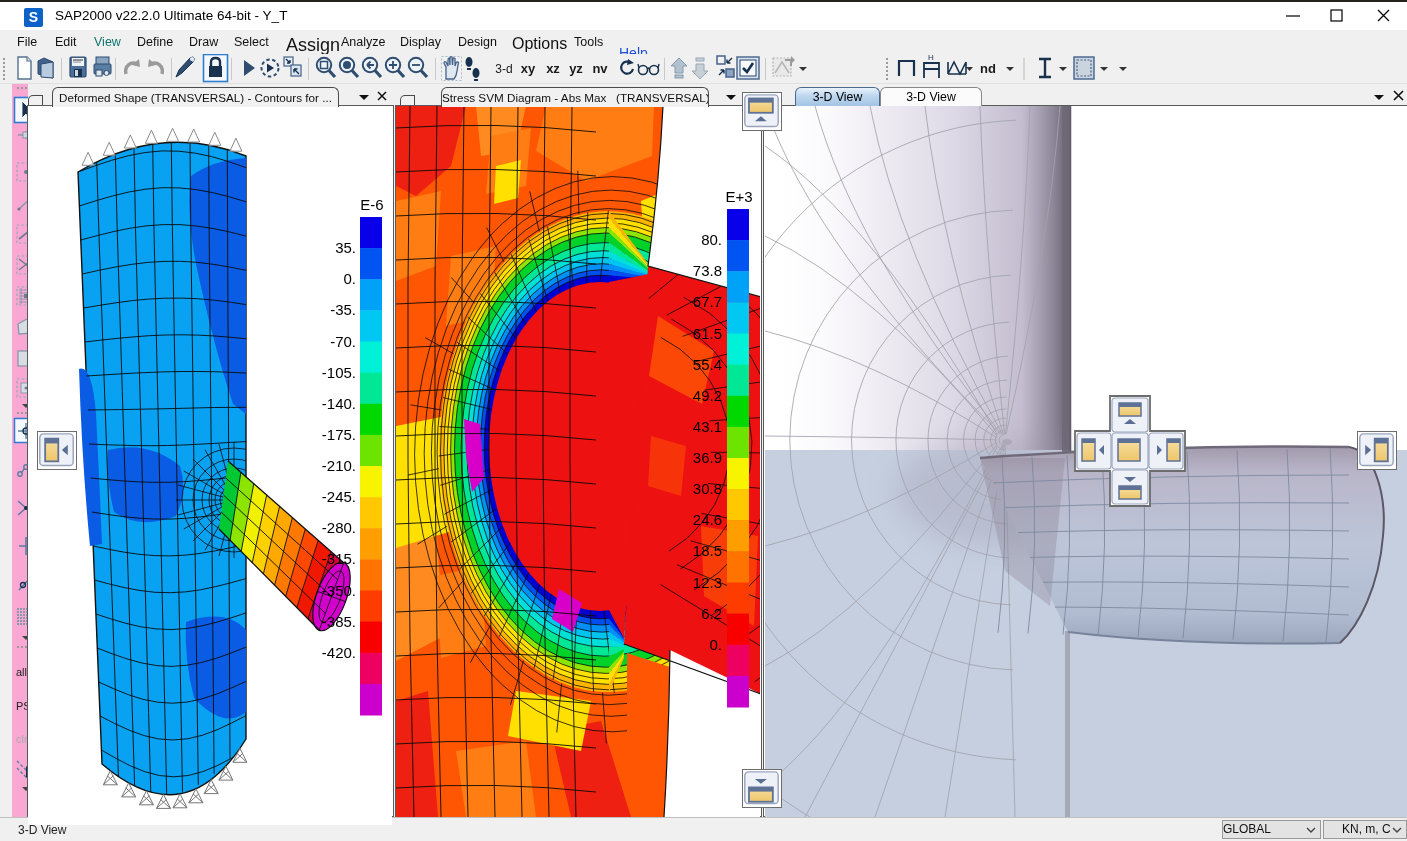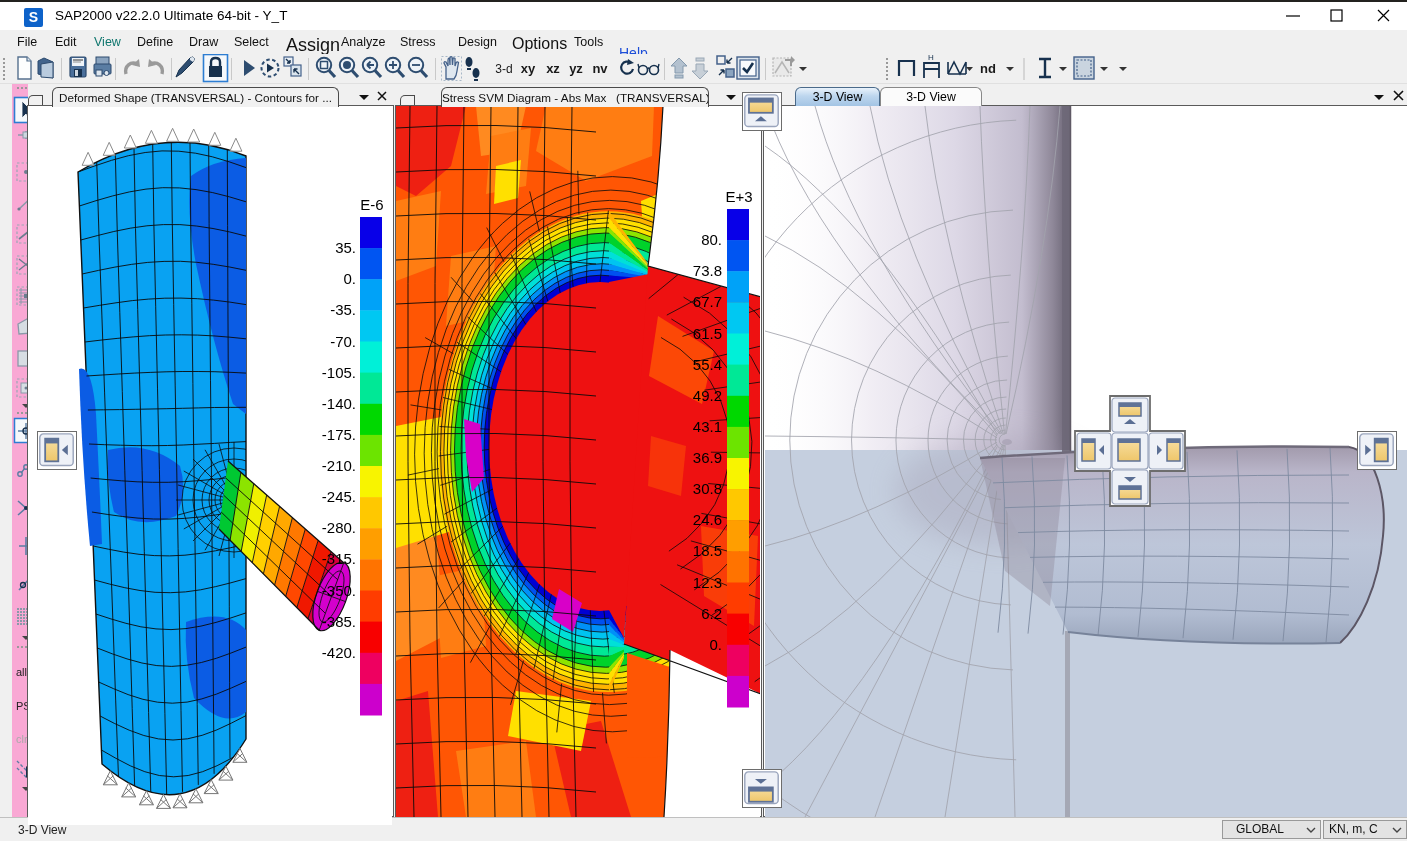--- a/index.html
+++ b/index.html
@@ -12,21 +12,21 @@
   </div>
 <div class="abs" style="left:0;top:30px;width:1407px;height:24px;background:#f0f0f0">
     <div class="abs" style="left:17px;top:5px;font-size:12.5px;color:#111">File</div>
     <div class="abs" style="left:55px;top:5px;font-size:12.5px;color:#111">Edit</div>
     <div class="abs" style="left:94px;top:5px;font-size:12.5px;color:#0f766e">View</div>
     <div class="abs" style="left:137px;top:5px;font-size:12.5px;color:#111">Define</div>
     <div class="abs" style="left:189px;top:5px;font-size:12.5px;color:#111">Draw</div>
     <div class="abs" style="left:234px;top:5px;font-size:12.5px;color:#111">Select</div>
     <div class="abs" style="left:286px;top:5px;font-size:18px;color:#111">Assign</div>
     <div class="abs" style="left:341px;top:5px;font-size:12.5px;color:#111">Analyze</div>
-    <div class="abs" style="left:400px;top:5px;font-size:12.5px;color:#111">Stress</div>
+    <div class="abs" style="left:400px;top:5px;font-size:12.5px;color:#111">Display</div>
     <div class="abs" style="left:458px;top:5px;font-size:12.5px;color:#111">Design</div>
     <div class="abs" style="left:512px;top:5px;font-size:16px;color:#111">Options</div>
     <div class="abs" style="left:574px;top:5px;font-size:12.5px;color:#111">Tools</div>
     <div class="abs" style="left:619px;top:15px;font-size:14px;color:#1d4ed8">Help</div>
   </div>
 <div class="abs" style="left:0;top:54px;width:1407px;height:30px;background:#f0f0f0;border-bottom:1px solid #e0e0e0"><svg width="1407" height="30" viewBox="0 0 1407 30">
       <g fill="#999">
         <rect x="3" y="4" width="2" height="2"></rect>
         <rect x="3" y="8" width="2" height="2"></rect>
         <rect x="3" y="12" width="2" height="2"></rect>
@@ -905,18 +905,18 @@
       </g>
 <g transform="translate(37,74)">
         <rect x="1" y="1" width="36" height="34" rx="3" fill="#eef1f7" stroke="#9aa5bd" stroke-width="1.2"></rect>
         <path d="M13,8 L25,8 L19,13 Z" fill="#5b6f94"></path>
         <rect x="8" y="17" width="22" height="13" fill="url(#tg2)" stroke="#5f7296" stroke-width="1.5"></rect>
         <rect x="8" y="17" width="22" height="4" fill="#5f7296"></rect>
       </g>
 </svg></div>
 <div class="abs" style="left:0;top:817px;width:1407px;height:24px;background:#f0f0f0;border-top:1px solid #c0c0c0">
     <div class="abs" style="left:18px;top:5px;font-size:12px;color:#222">3-D View</div>
-    <div class="abs" style="left:1222px;top:2px;width:99px;height:19px;background:#e3e3e3;border:1px solid #999;font-size:12px;color:#111;line-height:17px;padding-left:13px">GLOBAL<svg style="position:absolute;right:4px;top:5px" width="10" height="8">
+    <div class="abs" style="left:1222px;top:2px;width:99px;height:19px;background:#e3e3e3;border:1px solid #999;font-size:12px;color:#111;line-height:17px;padding-left:0">GLOBAL<svg style="position:absolute;right:4px;top:5px" width="10" height="8">
         <path d="M1,2 L5,6 L9,2" stroke="#444" stroke-width="1.4" fill="none"></path>
       </svg></div>
-    <div class="abs" style="left:1323px;top:2px;width:84px;height:19px;background:#e3e3e3;border:1px solid #999;font-size:12px;color:#111;line-height:17px;padding-left:5px">KN, m, C<svg style="position:absolute;right:4px;top:5px" width="10" height="8">
+    <div class="abs" style="left:1323px;top:2px;width:84px;height:19px;background:#e3e3e3;border:1px solid #999;font-size:12px;color:#111;line-height:17px;padding-left:18px">KN, m, C<svg style="position:absolute;right:4px;top:5px" width="10" height="8">
         <path d="M1,2 L5,6 L9,2" stroke="#444" stroke-width="1.4" fill="none"></path>
       </svg></div>
   </div>
 </body></html>

